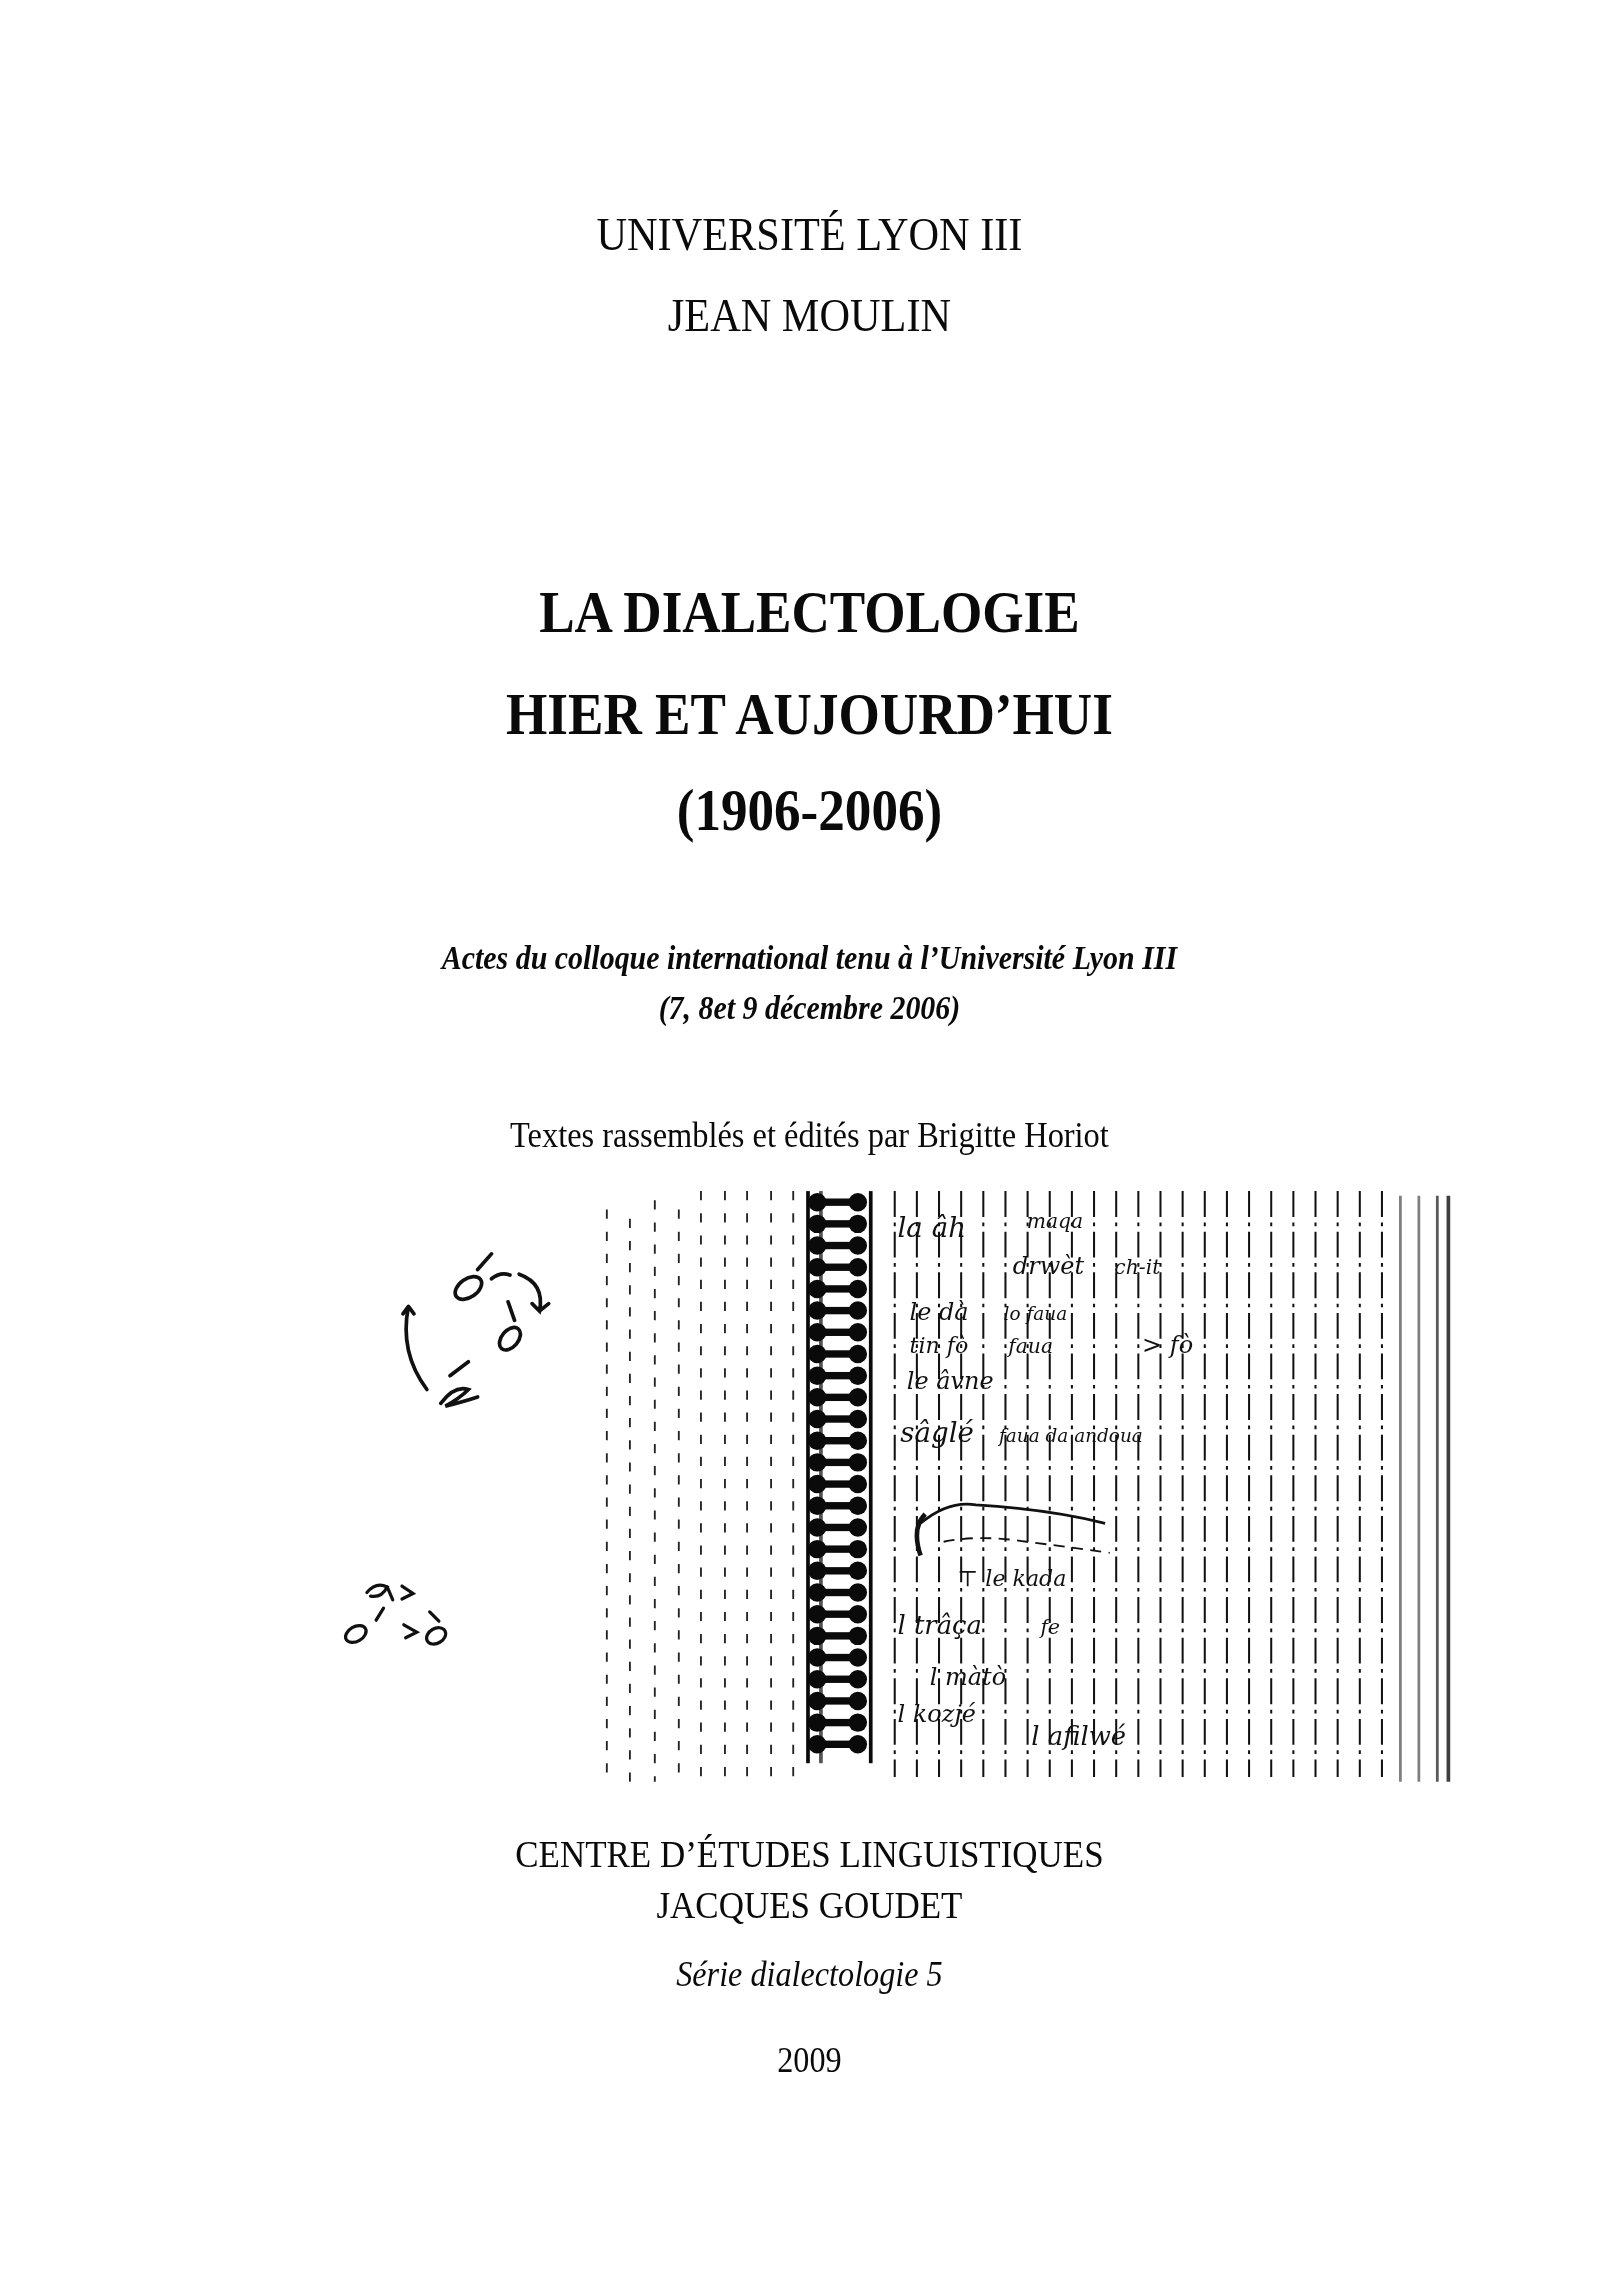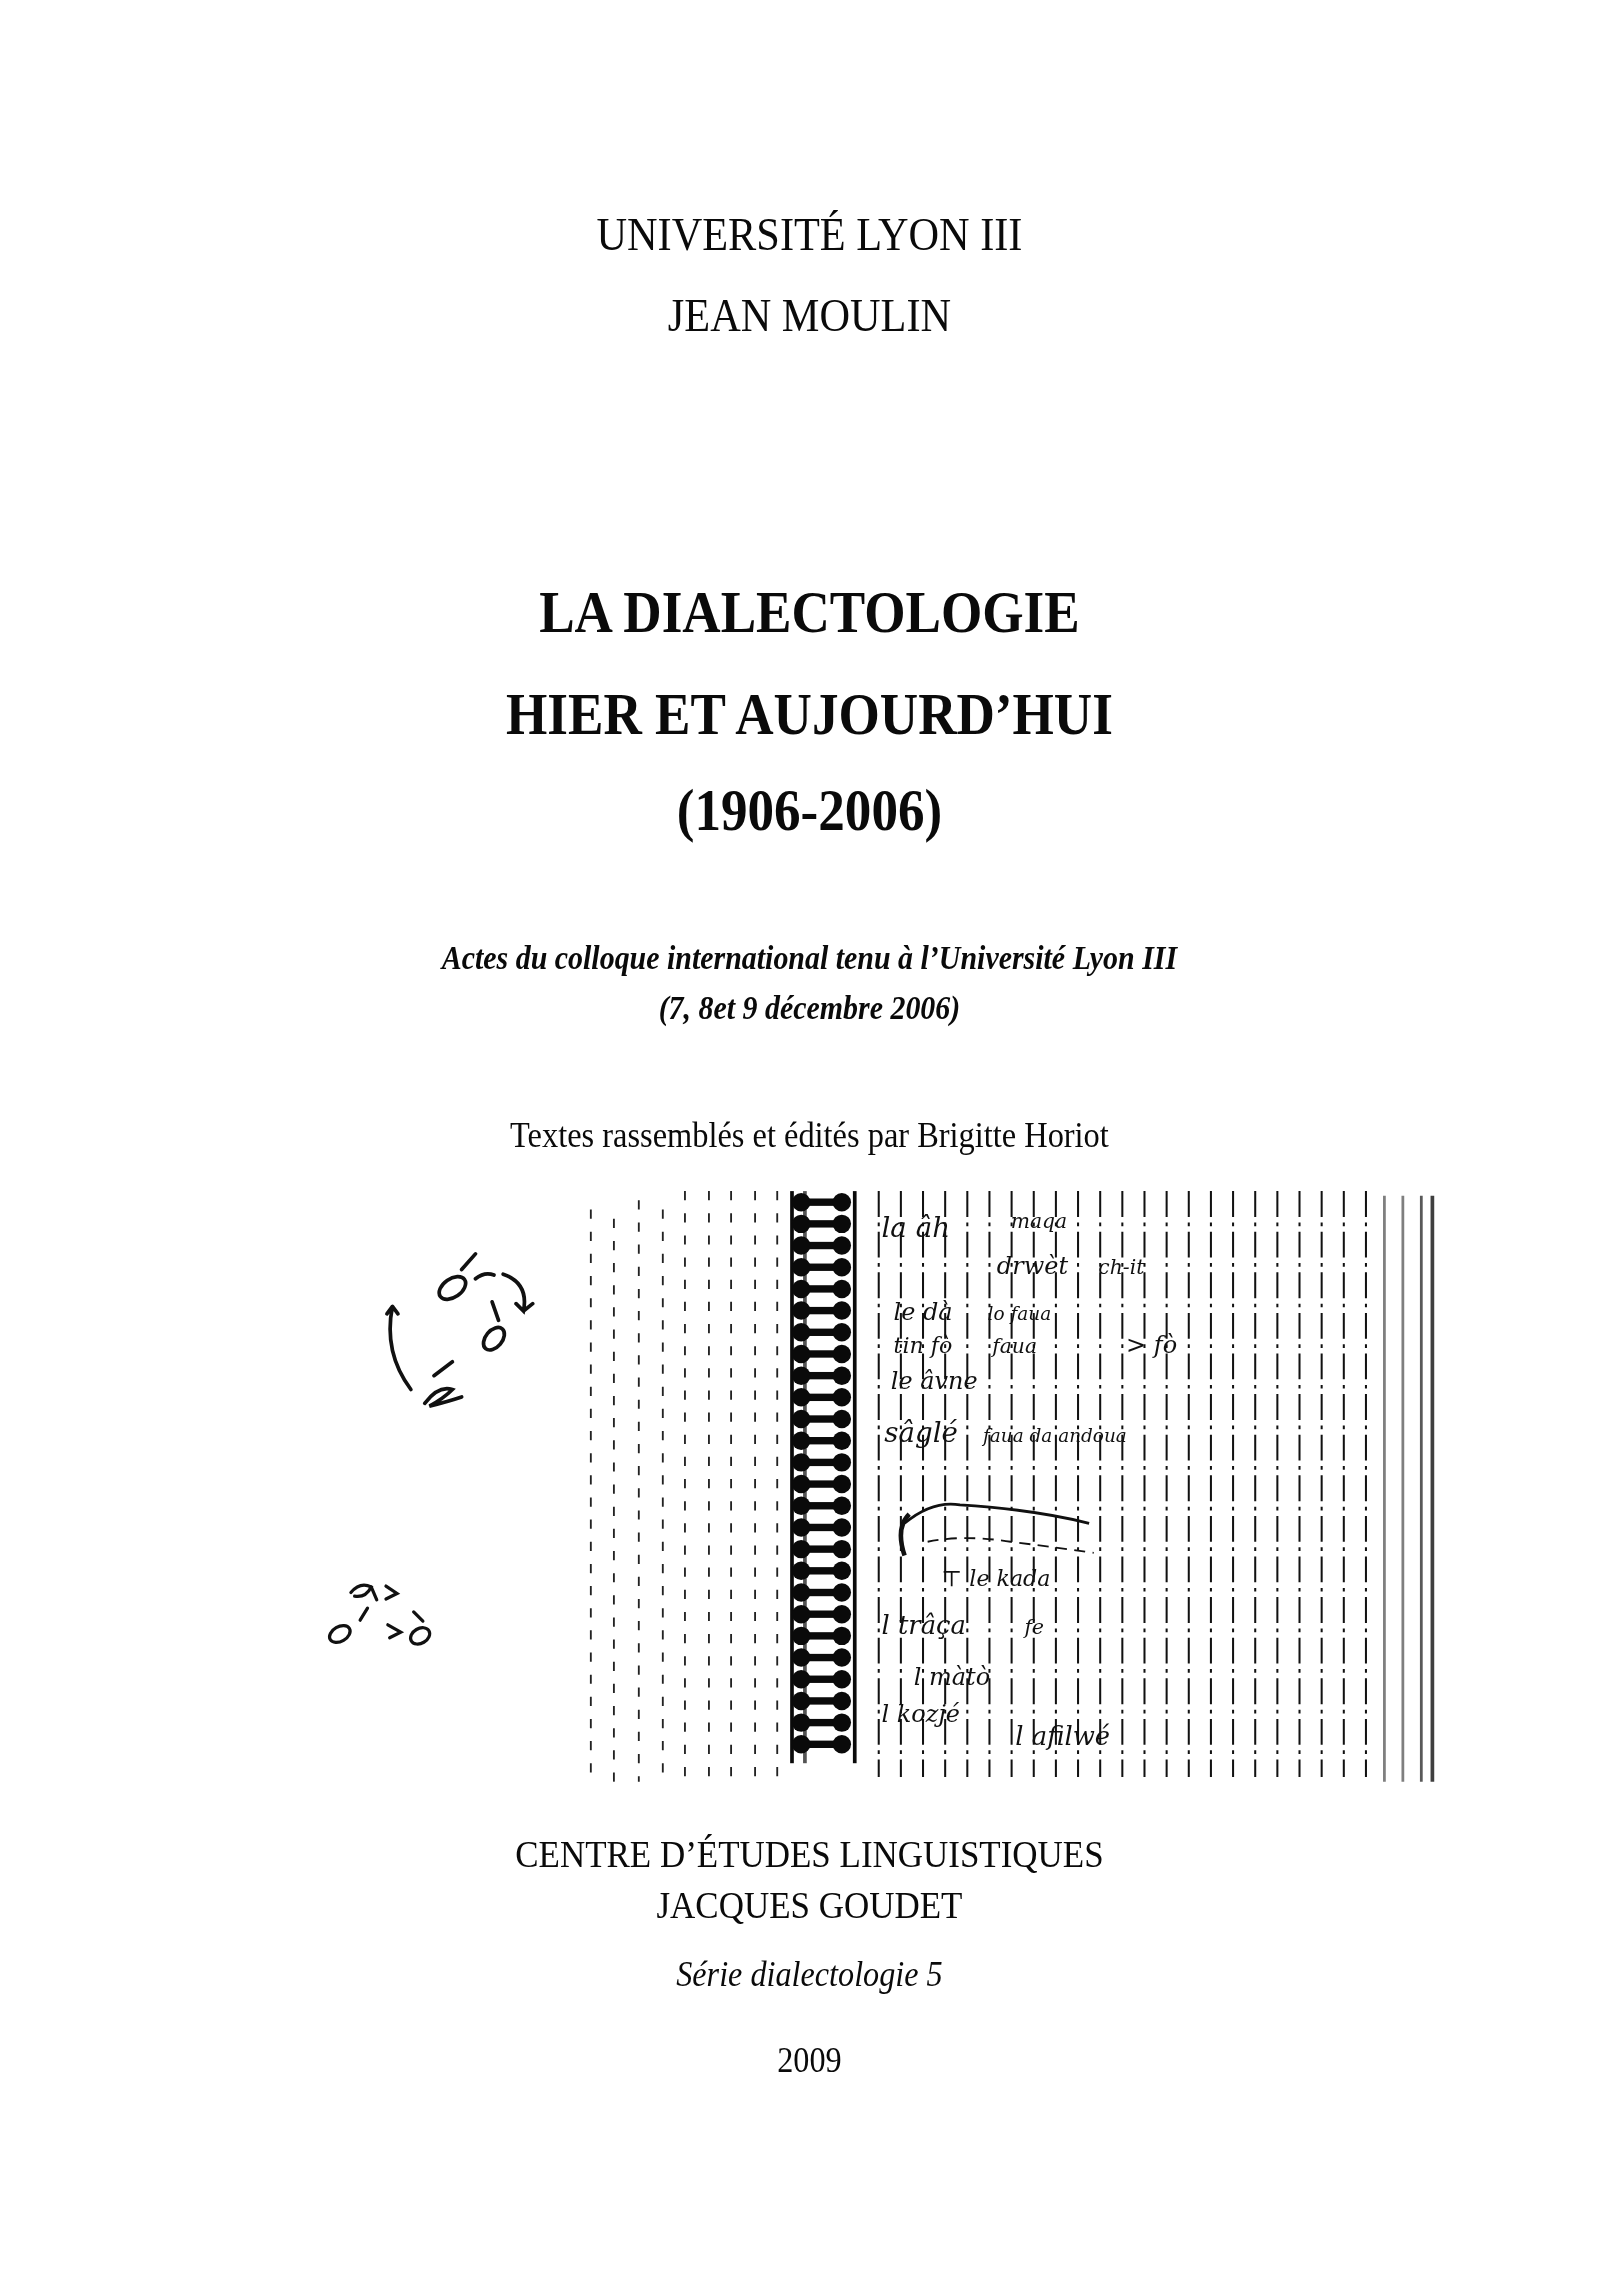--- a/index.html
+++ b/index.html
@@ -12,21 +12,21 @@
       white-space: nowrap; line-height: 1;
     }
     .inst { font-size: 46px; letter-spacing: 0px; transform: scaleX(0.92); transform-origin: 809px 0; }
     .title { font-size: 59px; font-weight: bold; transform: scaleX(0.9); transform-origin: 809px 0; }
     .subtitle { font-size: 34px; font-weight: bold; font-style: italic; transform: scaleX(0.88); transform-origin: 809px 0; }
     .editor { font-size: 36px; transform: scaleX(0.9); transform-origin: 809px 0; }
     .publisher { font-size: 38px; transform: scaleX(0.92); transform-origin: 809px 0; }
     .series { font-size: 35px; font-style: italic; transform: scaleX(0.92); transform-origin: 809px 0; }
     .year { font-size: 35px; transform: scaleX(0.92); transform-origin: 809px 0; }
 
-    #illustration { position: absolute; left: 314px; top: 1191px; width: 1135px; height: 600px; }
+    #illustration { position: absolute; left: 330px; top: 1191px; width: 1135px; height: 600px; }
     #illustration svg { width: 100%; height: 100%; display: block; }
     .hand { font-family: "DejaVu Serif", serif; font-style: italic; fill: #111; }
   </style>
 </head>
 <body>
 
 <div class="line inst" style="top:212px;">UNIVERSITÉ LYON III</div>
 <div class="line inst" style="top:293px;">JEAN MOULIN</div>
 
 <div class="line title" style="top:583px;">LA DIALECTOLOGIE</div>

